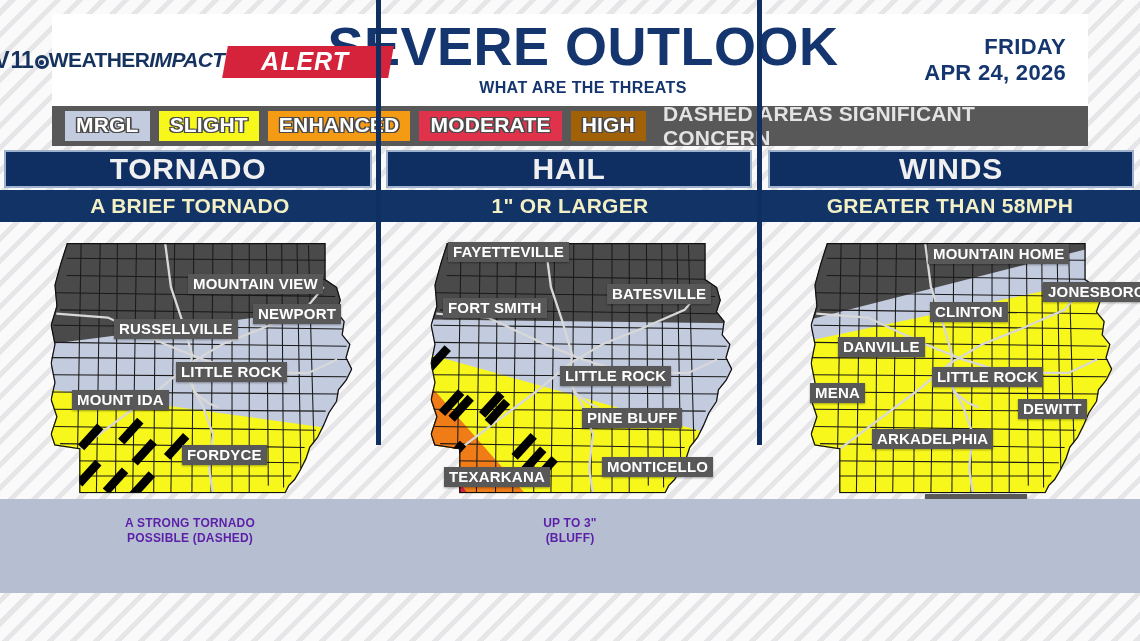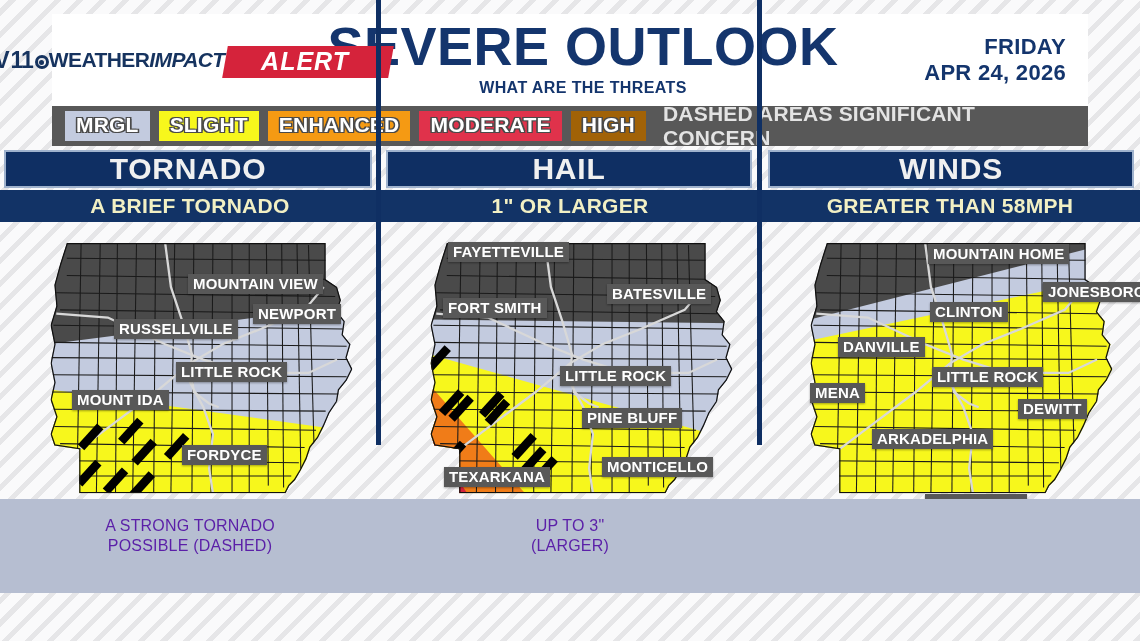--- a/index.html
+++ b/index.html
@@ -211,21 +211,21 @@
     left: 0; top: 351px;
     width: 380px; height: 94px;
     background: #b6bed1;
     display: flex;
     flex-direction: column;
     align-items: center;
     justify-content: flex-start;
     padding-top: 17px;
   }
   .footer-line {
-    font-size: 16px; font-weight: normal;
+    font-size: 12px; font-weight: bold;
     color: #5b1fa8;
     letter-spacing: 0.2px;
     line-height: 1.28;
     text-align: center;
   }
 
   
   .bottom-band {
     position: absolute;
     left: 0; top: 499px;
@@ -418,21 +418,21 @@
           <div style="position: absolute; left: 68px; top: 20px; background: rgb(88, 88, 88); color: rgb(255, 255, 255); font-weight: bold; font-size: 15px; padding: 1px 5px 2px; letter-spacing: 0.2px; white-space: nowrap; font-family: &quot;Liberation Sans&quot;, sans-serif; box-shadow: rgba(0, 0, 0, 0.35) 0px 1px 2px;">FAYETTEVILLE</div>
           <div style="position: absolute; left: 227px; top: 62px; background: rgb(88, 88, 88); color: rgb(255, 255, 255); font-weight: bold; font-size: 15px; padding: 1px 5px 2px; letter-spacing: 0.2px; white-space: nowrap; font-family: &quot;Liberation Sans&quot;, sans-serif; box-shadow: rgba(0, 0, 0, 0.35) 0px 1px 2px;">BATESVILLE</div>
           <div style="position: absolute; left: 63px; top: 76px; background: rgb(88, 88, 88); color: rgb(255, 255, 255); font-weight: bold; font-size: 15px; padding: 1px 5px 2px; letter-spacing: 0.2px; white-space: nowrap; font-family: &quot;Liberation Sans&quot;, sans-serif; box-shadow: rgba(0, 0, 0, 0.35) 0px 1px 2px;">FORT SMITH</div>
           <div style="position: absolute; left: 180px; top: 144px; background: rgb(88, 88, 88); color: rgb(255, 255, 255); font-weight: bold; font-size: 15px; padding: 1px 5px 2px; letter-spacing: 0.2px; white-space: nowrap; font-family: &quot;Liberation Sans&quot;, sans-serif; box-shadow: rgba(0, 0, 0, 0.35) 0px 1px 2px;">LITTLE ROCK</div>
           <div style="position: absolute; left: 202px; top: 186px; background: rgb(88, 88, 88); color: rgb(255, 255, 255); font-weight: bold; font-size: 15px; padding: 1px 5px 2px; letter-spacing: 0.2px; white-space: nowrap; font-family: &quot;Liberation Sans&quot;, sans-serif; box-shadow: rgba(0, 0, 0, 0.35) 0px 1px 2px;">PINE BLUFF</div>
           <div style="position: absolute; left: 222px; top: 235px; background: rgb(88, 88, 88); color: rgb(255, 255, 255); font-weight: bold; font-size: 15px; padding: 1px 5px 2px; letter-spacing: 0.2px; white-space: nowrap; font-family: &quot;Liberation Sans&quot;, sans-serif; box-shadow: rgba(0, 0, 0, 0.35) 0px 1px 2px;">MONTICELLO</div>
           <div style="position: absolute; left: 64px; top: 245px; background: rgb(88, 88, 88); color: rgb(255, 255, 255); font-weight: bold; font-size: 15px; padding: 1px 5px 2px; letter-spacing: 0.2px; white-space: nowrap; font-family: &quot;Liberation Sans&quot;, sans-serif; box-shadow: rgba(0, 0, 0, 0.35) 0px 1px 2px;">TEXARKANA</div>
         </div>
         <div class="panel-footer">
           <div class="footer-line">UP TO 3"</div>
-          <div class="footer-line">(LARGER)</div>
+          <div class="footer-line">(BLUFF)</div>
         </div>
       </div>
       <div class="panel panel-3">
         <div class="panel-title-wrap">
           <div class="panel-title">WINDS</div>
         </div>
         <div class="panel-sub-wrap">
           <div class="panel-sub">GREATER THAN 58MPH</div>
         </div>
         <div class="map-area" style="position: absolute;">

